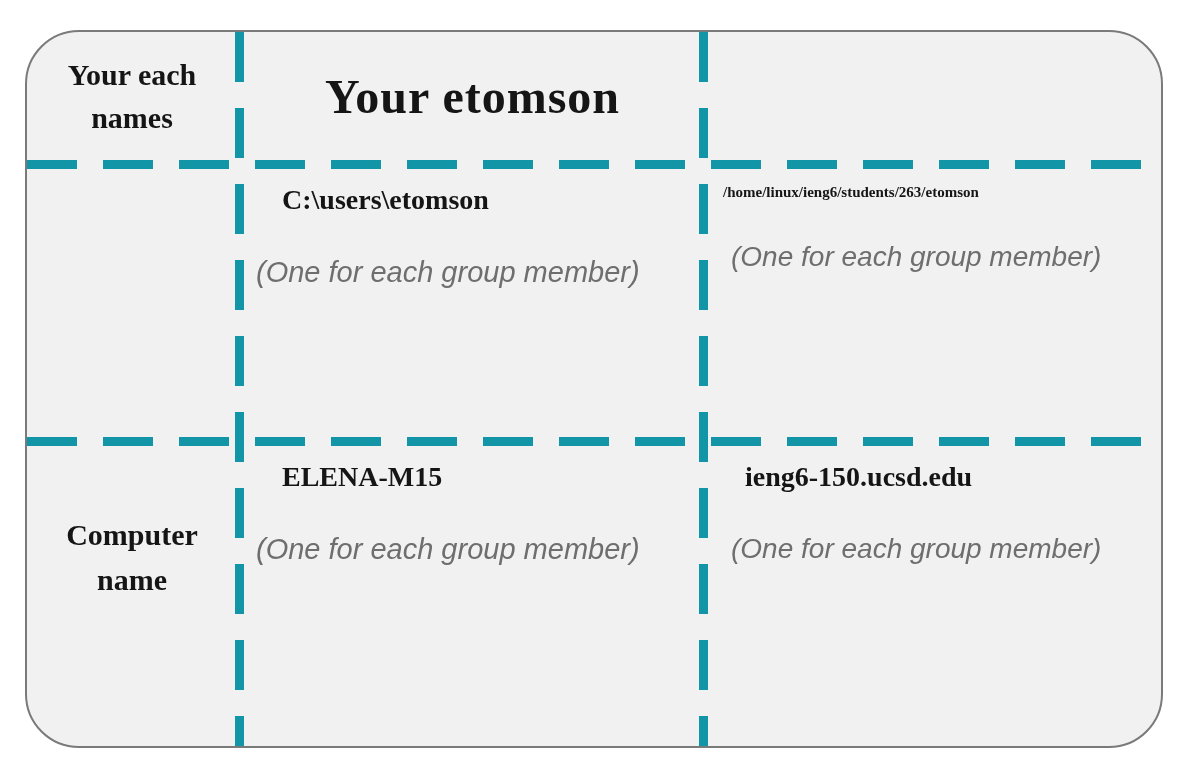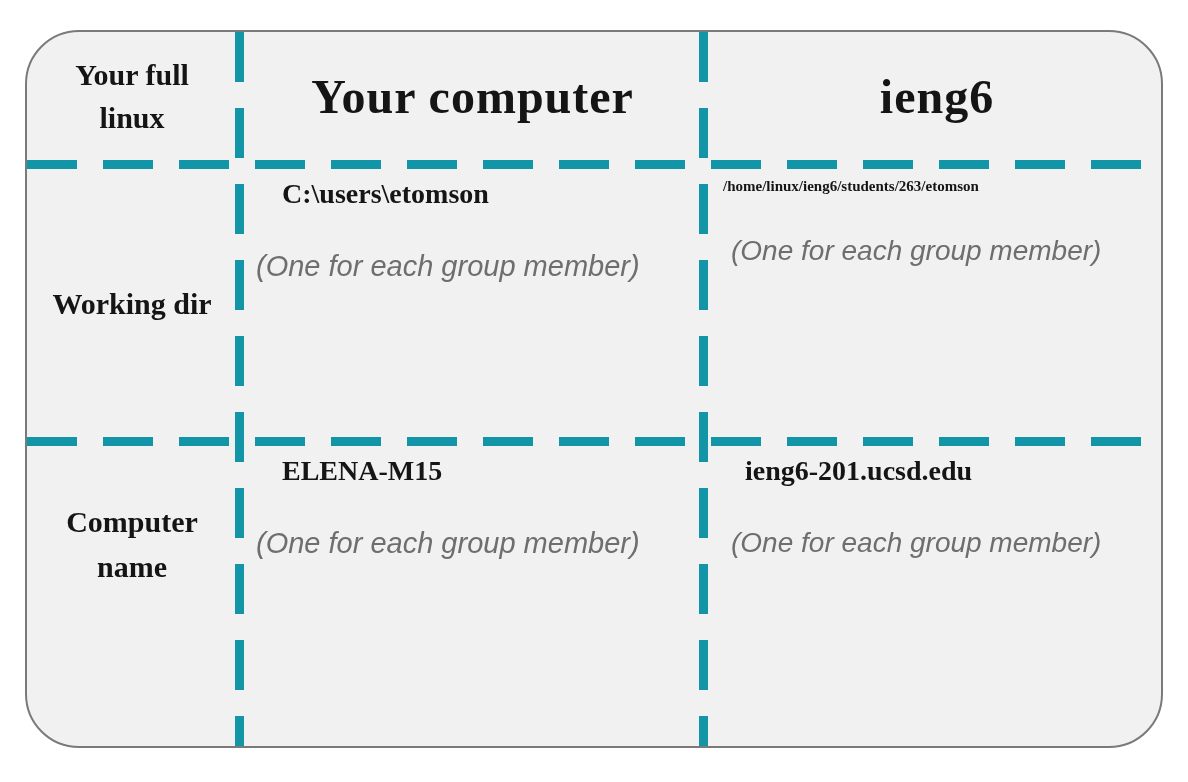--- a/index.html
+++ b/index.html
@@ -53,26 +53,26 @@
   .corner{left:0;top:0;width:210px;height:128px;}
   .corner .hand{font-size:30px;line-height:1.45;width:150px;}
   .col-header{top:0;height:128px;}
   .col-header .hand{font-size:48px;letter-spacing:1px;}
   .header-1{left:219px;width:453px;}
   .header-2{left:682px;width:456px;}
 
   .row-label{left:0;width:210px;}
   .row-label .hand{font-size:30px;line-height:1.5;width:170px;}
   .label-1{top:138px;height:267px;}
-  .label-2{top:392px;height:240px;}
+  .label-2{top:405px;height:240px;}
 
   .content-cell{display:flex;flex-direction:column;align-items:flex-start;}
   .cell-value{
     font-size:28px;
-    margin:8px 0 0 36px;
+    margin:14px 0 0 36px;
     white-space:nowrap;
   }
   .cell-value.small{font-size:15px;margin-left:14px;letter-spacing:0px;}
   .cell-note{
     font-family:"Liberation Sans",sans-serif;
     color:var(--note-gray);
     font-size:29px;
     margin:40px 0 0 10px;
     white-space:nowrap;
     font-style:italic;
@@ -89,47 +89,41 @@
 
 <div class="page">
   <div class="card">
 
     <div class="vline v1"></div>
     <div class="vline v2"></div>
     <div class="hline h1"></div>
     <div class="hline h2"></div>
 
     <div class="cell corner center-cell">
-      <span class="hand">Your full linux</span>
+      <span class="hand">Your each names</span>
     </div>
     <div class="cell col-header header-1 center-cell">
-      <span class="hand">Your computer</span>
-    </div>
-    <div class="cell col-header header-2 center-cell">
-      <span class="hand">ieng6</span>
+      <span class="hand">Your etomson</span>
     </div>
 
-    <div class="cell row-label label-1 center-cell">
-      <span class="hand">Working dir</span>
-    </div>
     <div class="cell content-cell r1c1">
       <span class="hand cell-value">C:\users\etomson</span>
       <span class="cell-note">(One for each group member)</span>
     </div>
     <div class="cell content-cell r1c2">
       <span class="hand cell-value small">/home/linux/ieng6/students/263/etomson</span>
       <span class="cell-note">(One for each group member)</span>
     </div>
 
     <div class="cell row-label label-2 center-cell">
       <span class="hand">Computer name</span>
     </div>
     <div class="cell content-cell r2c1">
       <span class="hand cell-value">ELENA-M15</span>
       <span class="cell-note">(One for each group member)</span>
     </div>
     <div class="cell content-cell r2c2">
-      <span class="hand cell-value">ieng6-201.ucsd.edu</span>
+      <span class="hand cell-value">ieng6-150.ucsd.edu</span>
       <span class="cell-note">(One for each group member)</span>
     </div>
 
   </div>
 </div>
 
 </body></html>

